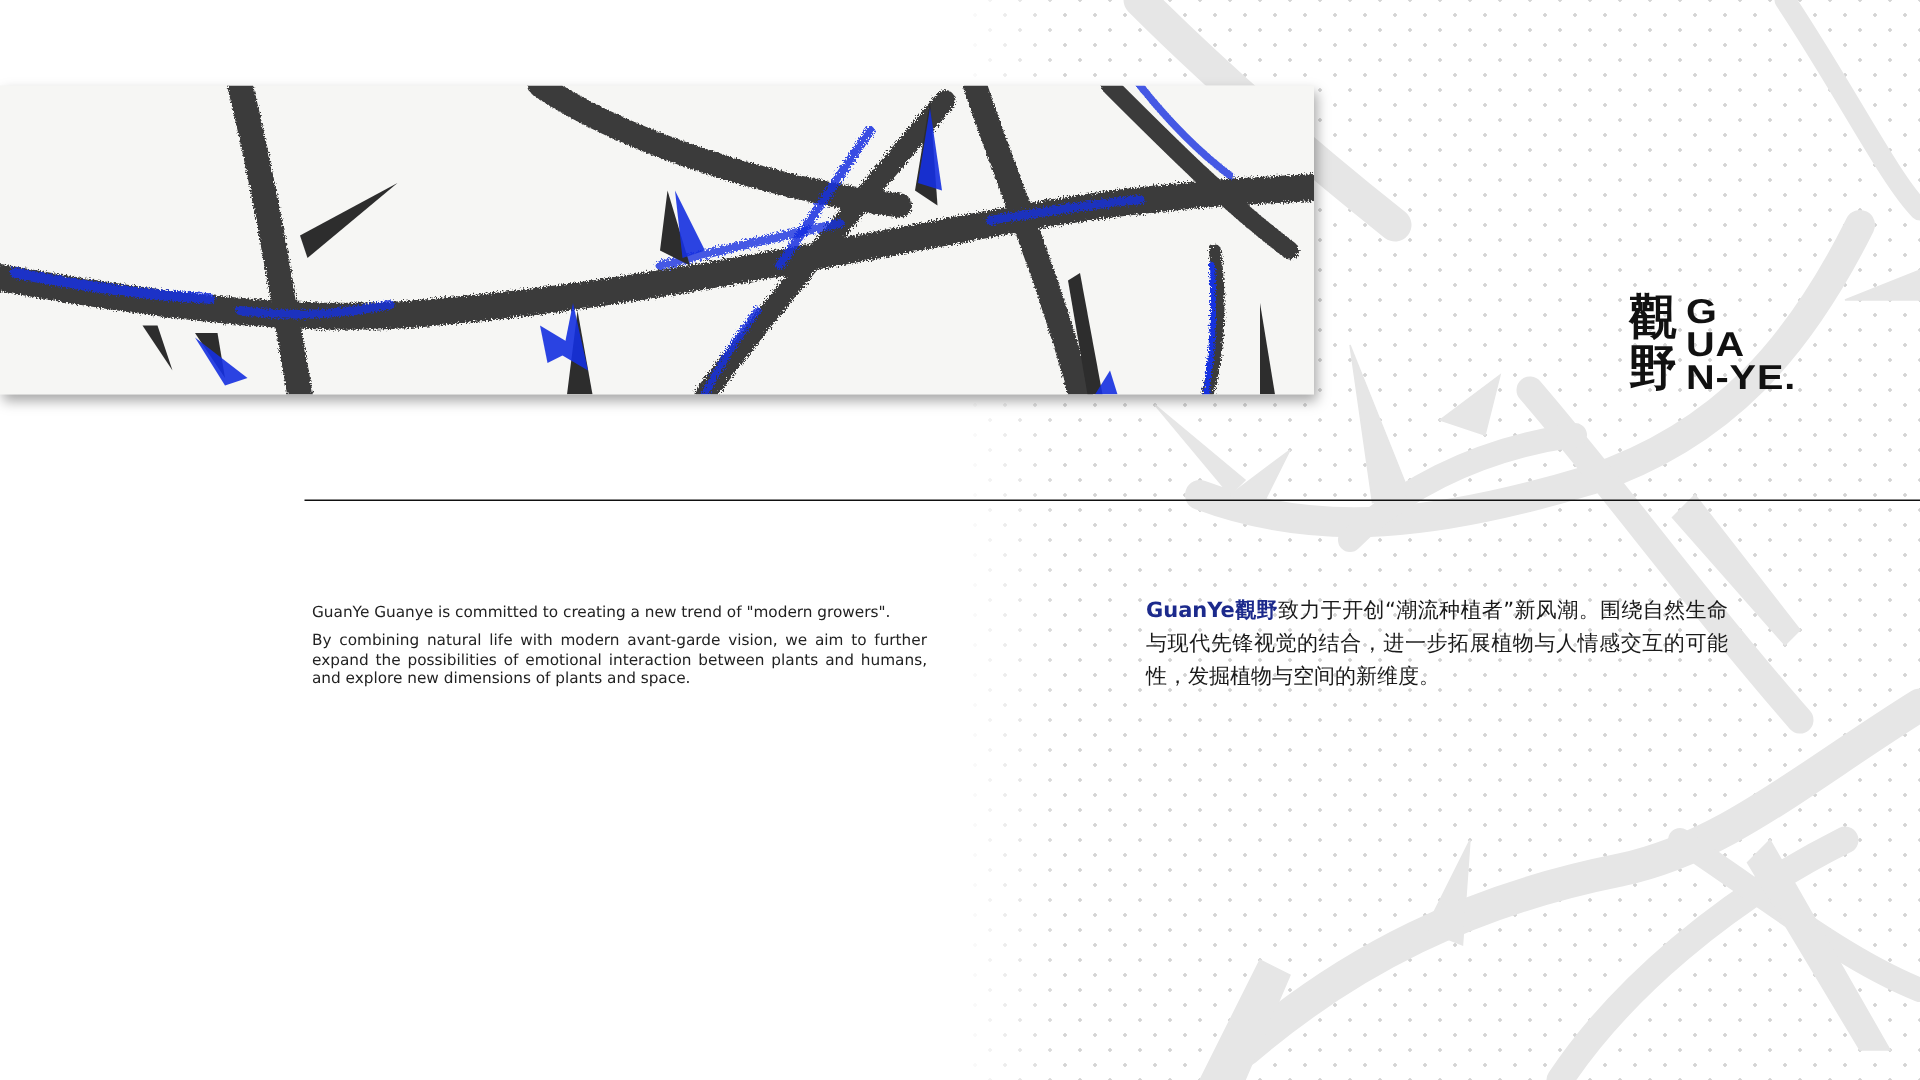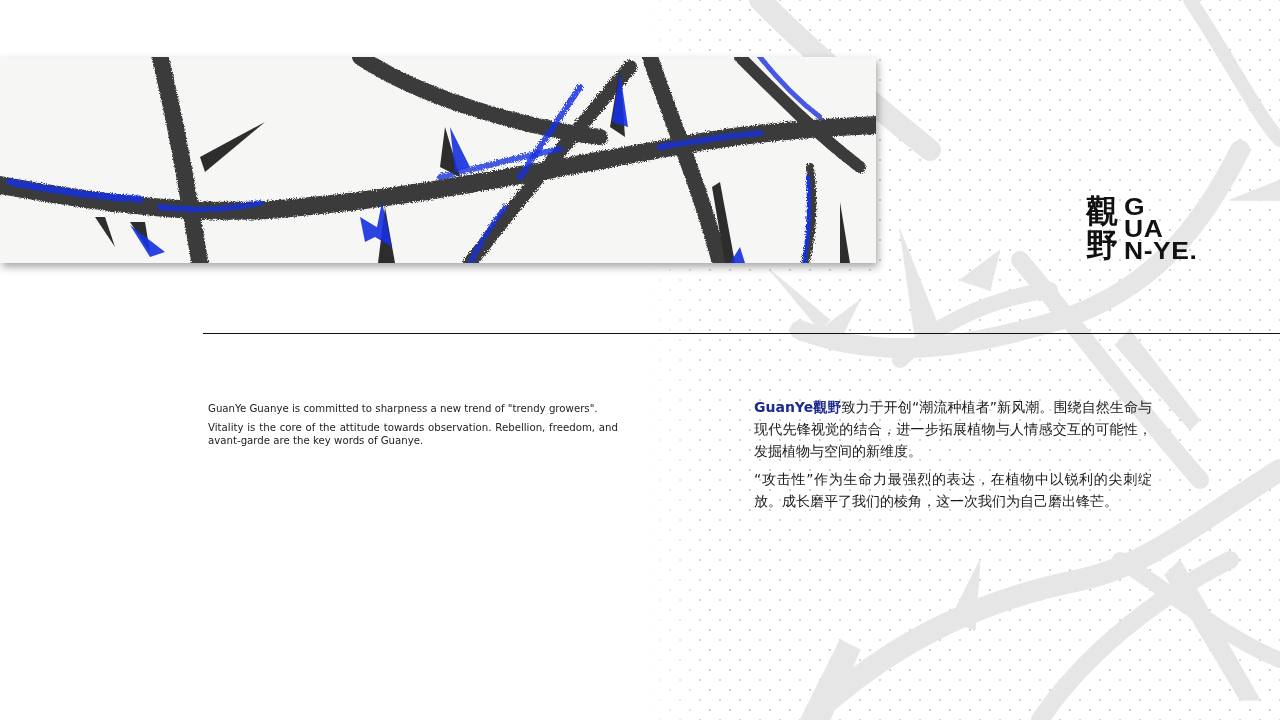--- a/index.html
+++ b/index.html
@@ -43,21 +43,21 @@
     }
     .en-text {
       position:absolute; left:208px; top:403px; width:410px;
       font-family:"DejaVu Sans", sans-serif; font-size:10.2px; line-height:12.4px; color:#222;
     }
     .en-text p { margin:0 0 7px 0; text-align:justify; }
     .cn-text {
       position:absolute; left:750px; top:396px; width:402px;
       font-family:"DejaVu Sans", sans-serif; font-size:14px; line-height:22px; color:#1a1a1a;
     }
-    .cn-text p { margin:0 0 6px 4px; text-align:justify; }
+    .cn-text p { margin:0 0 6px 14px; text-align:justify; }
     .brand { color:#1c2a8c; font-weight:bold; }
   </style>
 </head>
 <body>
 
 <div class="dots"></div>
 
 <svg class="thorns" viewBox="0 0 1280 720">
   <g fill="#e6e6e6" stroke="#e6e6e6" stroke-linecap="round">
 
@@ -141,20 +141,19 @@
   <div class="logo-en">
     <div>G</div>
     <div>UA</div>
     <div>N-YE.</div>
   </div>
 </div>
 
 <div class="divider"></div>
 
 <div class="en-text">
-  <p>GuanYe Guanye is committed to sharpness a new trend of "trendy growers".</p>
-  <p>Vitality is the core of the attitude towards observation. Rebellion, freedom, and avant-garde are the key words of Guanye.</p>
+  <p>GuanYe Guanye is committed to creating a new trend of "modern growers".</p>
+  <p>By combining natural life with modern avant-garde vision, we aim to further expand the possibilities of emotional interaction between plants and humans, and explore new dimensions of plants and space.</p>
 </div>
 
 <div class="cn-text">
   <p><span class="brand">GuanYe觀野</span><span>致力于开创“潮流种植者”新风潮。围绕自然生命与现代先锋视觉的结合，进一步拓展植物与人情感交互的可能性，发掘植物与空间的新维度。</span></p>
-  <p>“攻击性”作为生命力最强烈的表达，在植物中以锐利的尖刺绽放。成长磨平了我们的棱角，这一次我们为自己磨出锋芒。</p>
 </div>
 
 </body></html>

